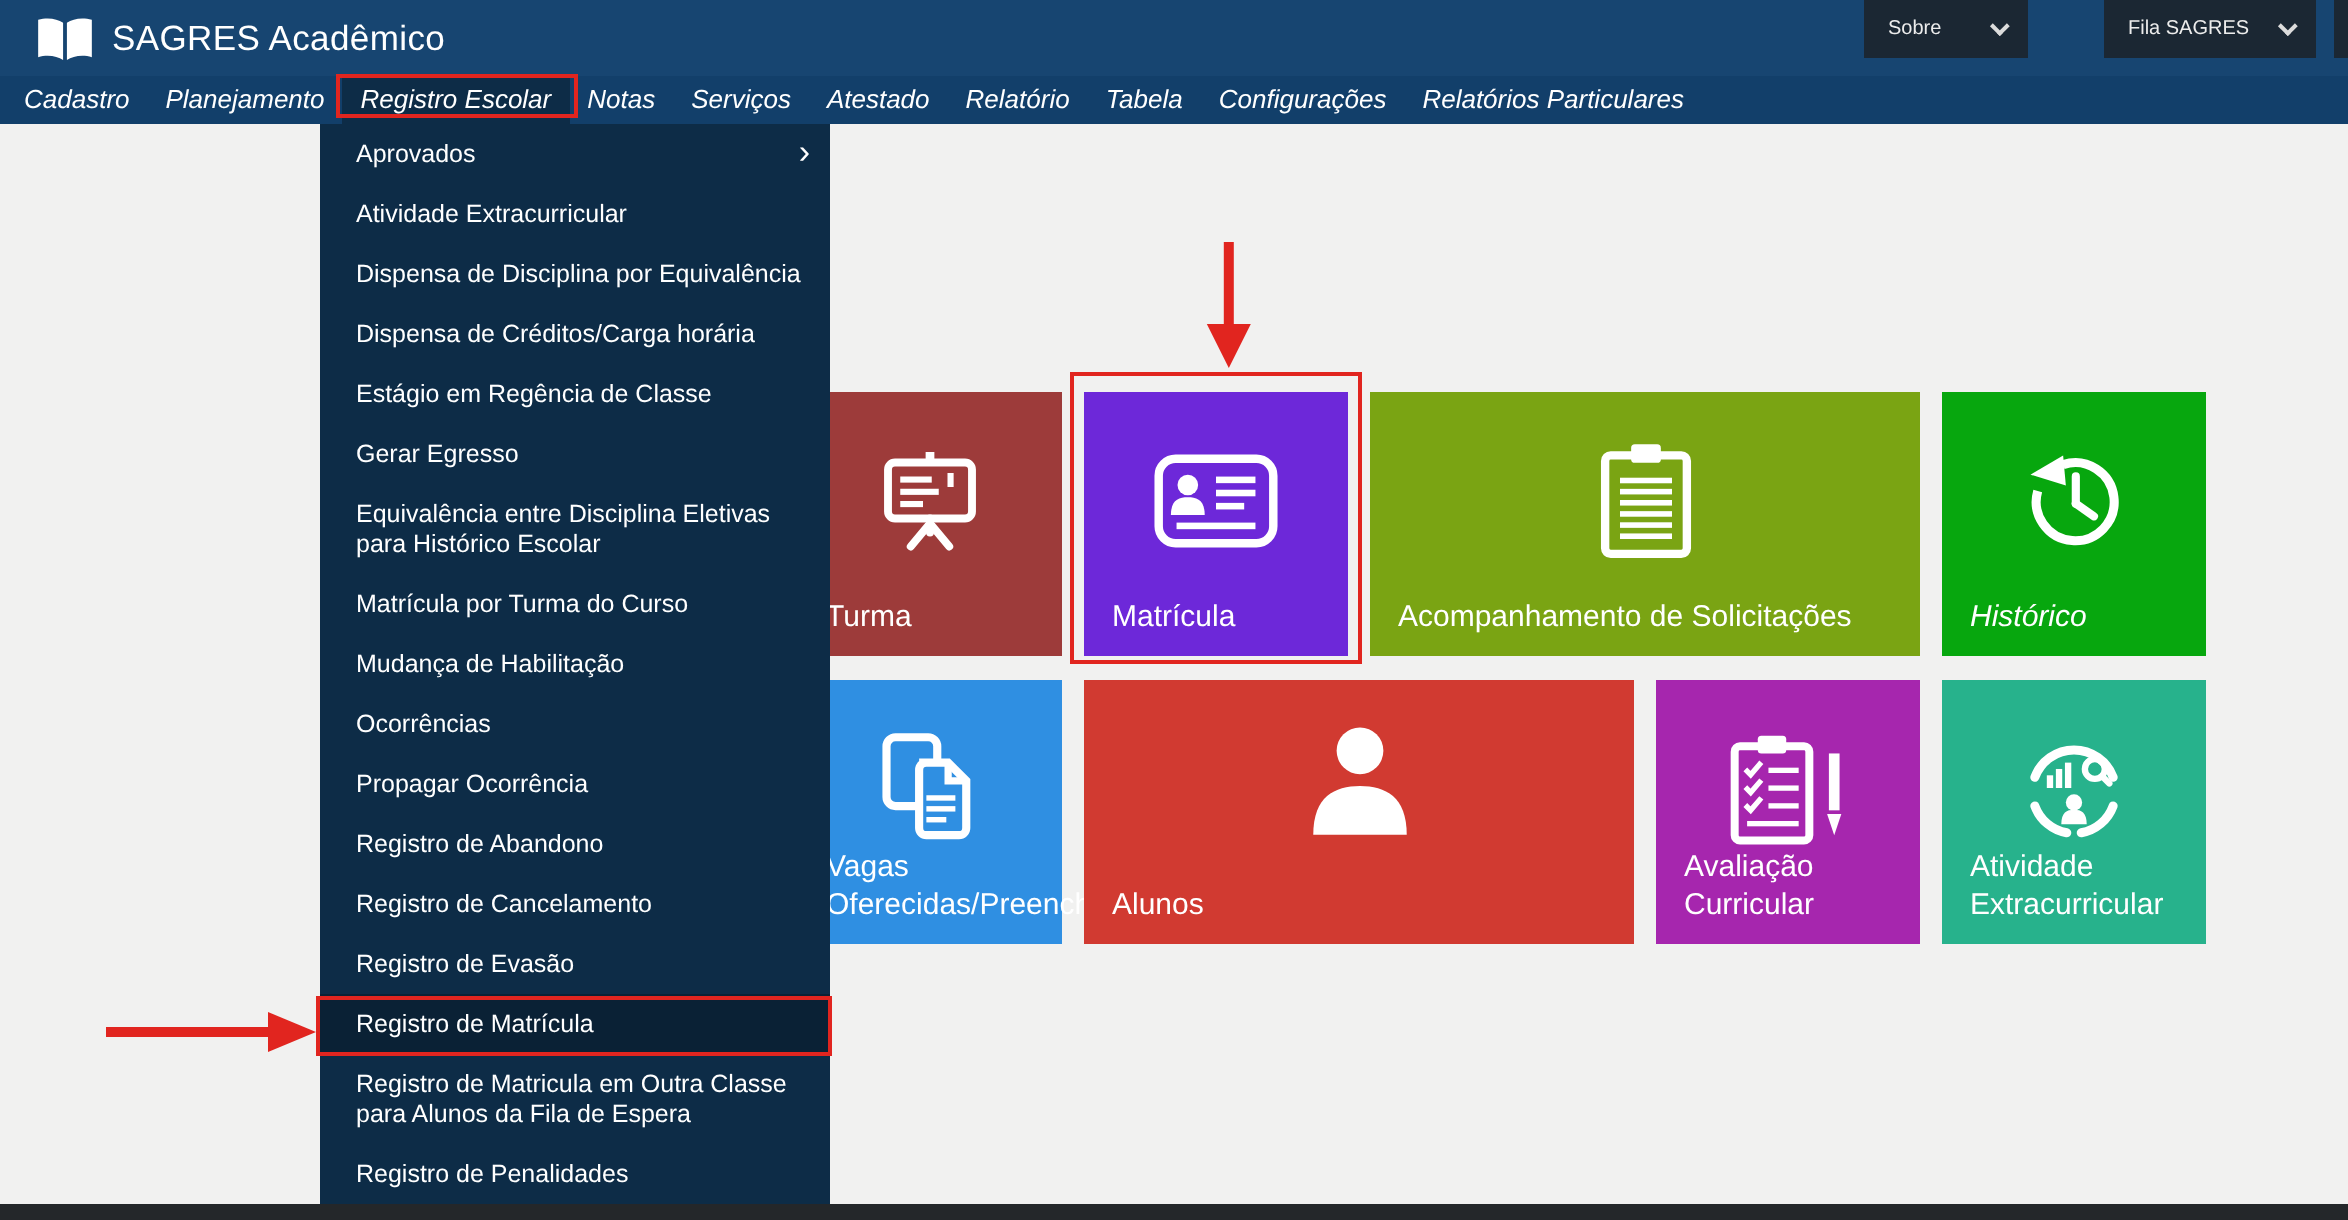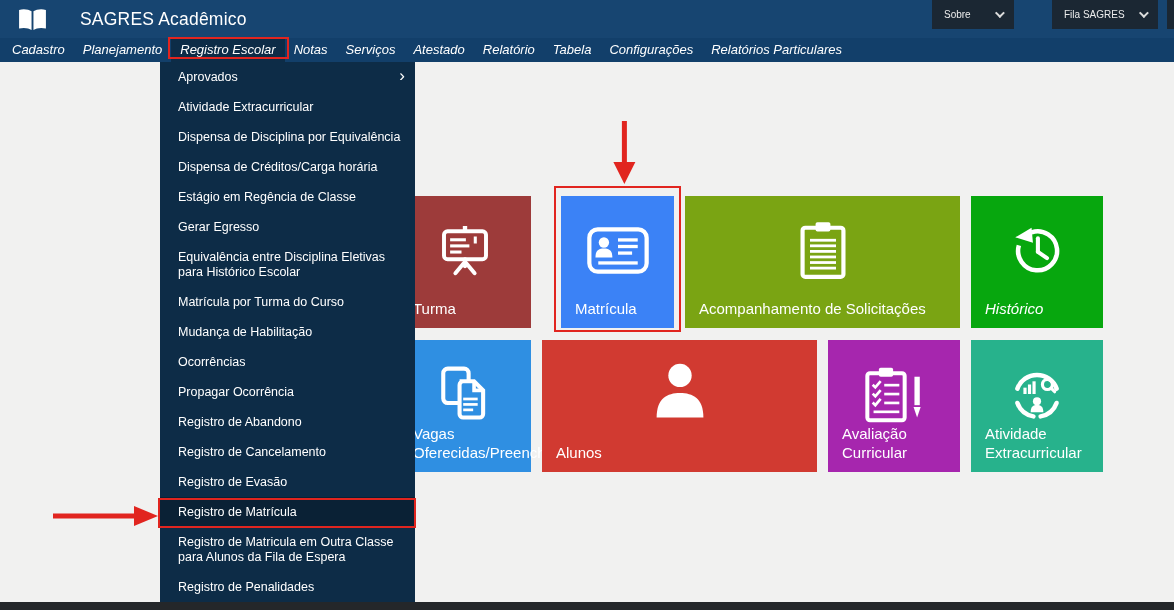--- a/index.html
+++ b/index.html
@@ -1,20 +1,20 @@
 <!DOCTYPE html>
 <html><head>
 <meta charset="utf-8">
 <style>
   * { margin:0; padding:0; box-sizing:border-box; }
   html,body { width:1174px; height:610px; overflow:hidden; }
   body { position:relative; font-family:"Liberation Sans", sans-serif; background:#f1f1f0; }
 
   
-  .header { position:absolute; left:0; top:0; width:1174px; height:38px; background:#174571; display:flex; align-items:center;gap:24px; }
+  .header { position:absolute; left:0; top:0; width:1174px; height:38px; background:#174571; display:flex; align-items:center; }
   .logo { margin-left:18px; display:flex; align-items:center; }
   .app-title { color:#fff; font-size:17.5px; margin-left:9px; letter-spacing:.2px; }
   .hdr-btn { position:absolute; top:0; height:29px; background:#1b2733; color:#ececec; font-size:10px;
              display:flex; align-items:center; justify-content:space-between; padding:0 12px; cursor:pointer; }
   .hdr-btn .chev { width:7px; height:7px; border-right:2px solid #dcdcdc; border-bottom:2px solid #dcdcdc;
                    transform:rotate(45deg) translateY(-2px); margin-left:14px; }
   .hdr-sliver { position:absolute; top:0; left:1167px; width:7px; height:29px; background:#1b2733; }
 
   
   .menubar { position:absolute; left:0; top:38px; width:1174px; height:24px; background:#123f6a;
@@ -128,21 +128,21 @@
         <g stroke-width="4.5" stroke-linecap="round">
           <line x1="32" y1="40" x2="32" y2="48"></line>
             <line x1="31" y1="44" x2="21" y2="56"></line>
             <line x1="33" y1="44" x2="43" y2="56"></line>
         </g>
       </svg>
     </span>
     <span class="tlabel">Turma</span>
   </div>
 
-  <div class="tile" style="grid-area: 1 / 2; background: #3b82f6; margin-left: 19px; --tile-color: #dd5a2b;">
+  <div class="tile" style="grid-area: 1 / 2; background: #6d28d9; --tile-color: #dd5a2b;">
     <span class="ticon">
       <svg viewBox="0 0 66 50" width="62" height="47">
         <rect x="2.5" y="2.5" width="61" height="45" rx="9" fill="none" stroke="#fff" stroke-width="4.5"></rect>
         <circle cx="18" cy="16.5" r="5.5" fill="#fff"></circle>
         <path d="M9 32.5 C9 24.5 13 23 18 23 C23 23 27 24.5 27 32.5 Z" fill="#fff"></path>
         <g fill="#fff">
           <rect x="33" y="12" width="21" height="3.5"></rect>
             <rect x="33" y="19" width="21" height="3.5"></rect>
           <rect x="33" y="26" width="15" height="3.5"></rect>
             <rect x="12" y="36.5" width="42" height="3.5"></rect>

